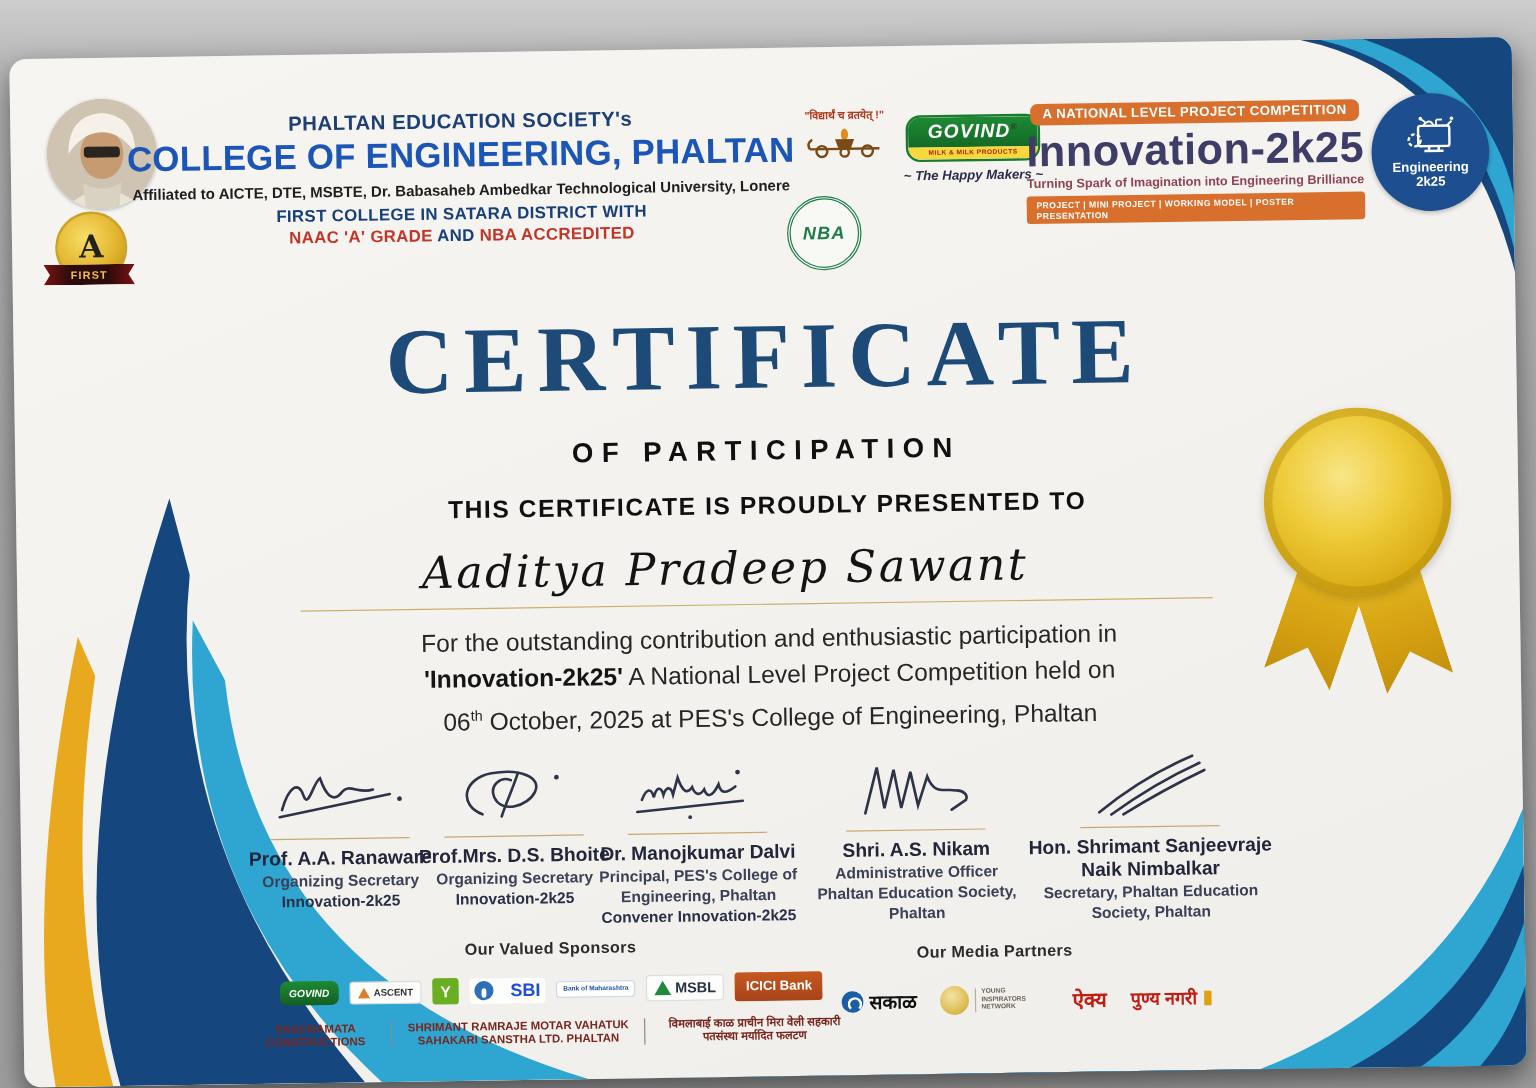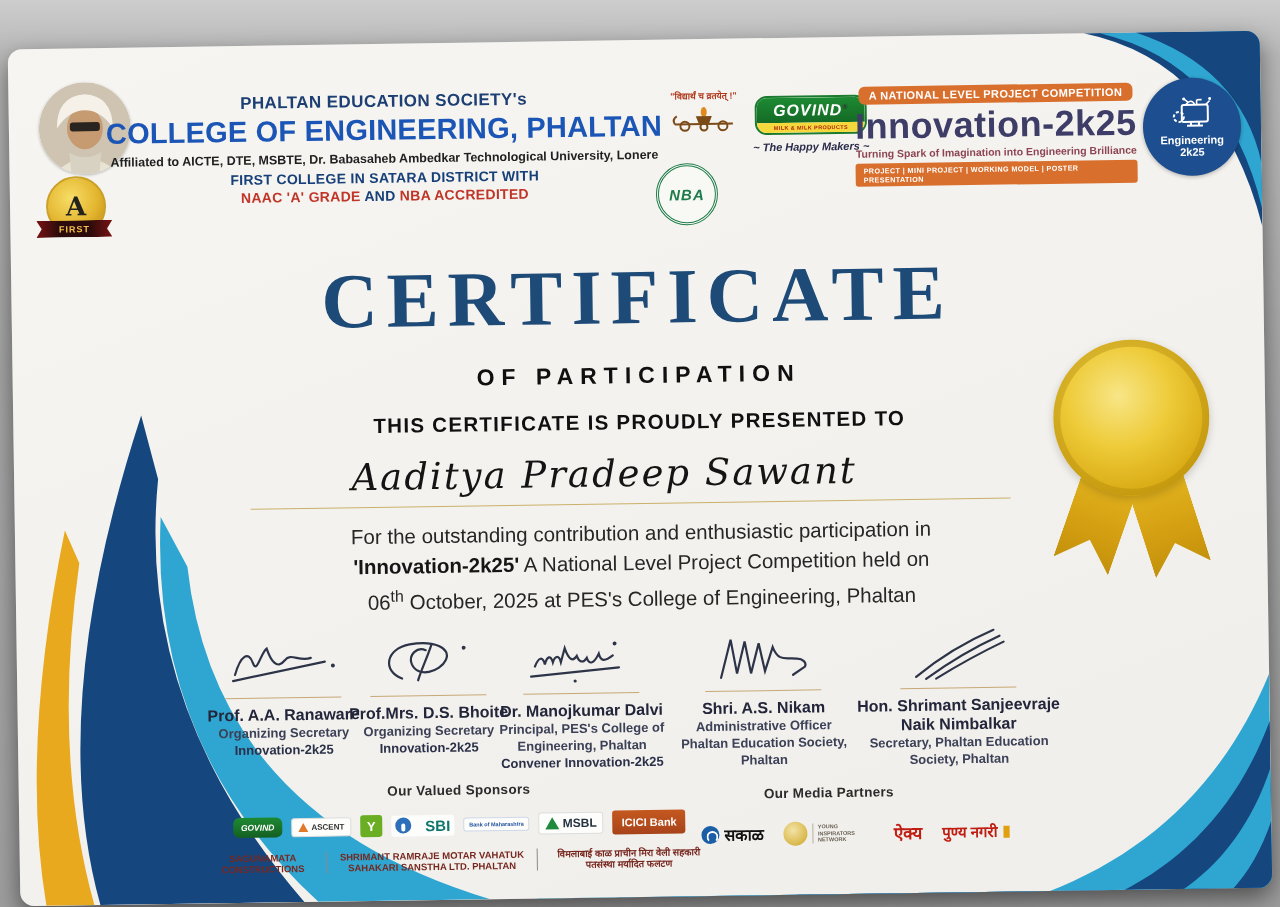--- a/index.html
+++ b/index.html
@@ -70,21 +70,21 @@
   .presented{left:0;top:370px;width:1252px;text-align:center;font-size:20.5px;font-weight:800;
       color:#101010;letter-spacing:1.3px;}
 
   .recipient{left:140px;top:412px;width:900px;text-align:center;
       font-family:"DejaVu Serif",serif;font-style:italic;font-size:37px;color:#141414;letter-spacing:2px;}
   .name-line{left:236px;top:463px;width:760px;height:0;border-top:1.6px solid #cbb06a;}
 
   .body-copy{left:276px;top:478px;width:700px;text-align:center;font-size:20.5px;color:#262626;
       line-height:30px;}
   .body-copy b{font-weight:800;color:#151515;}
-  .body-copy sup{font-size:16px;}
+  .body-copy sup{font-size:12px;}
 
   
   .rib{position:absolute;width:58px;height:116px;background:linear-gradient(180deg,#e9bd25,#d29d10 70%,#c2900c);
       clip-path:polygon(0 0,100% 0,100% 100%,50% 76%,0 100%);}
   .rib.left{left:1056px;top:420px;transform:rotate(20deg);}
   .rib.right{left:1122px;top:424px;transform:rotate(-17deg);}
   .medal{left:1040px;top:307px;width:156px;height:156px;border-radius:50%;
       background:radial-gradient(circle at 42% 36%,#f8e687 0%,#eecb39 38%,#d9ab15 72%,#bd8f0a 100%);
       box-shadow:inset 0 0 0 7px rgba(170,130,10,.35), 0 3px 8px rgba(0,0,0,.18);}
 
@@ -102,21 +102,21 @@
   .sp-block{left:180px;top:740px;width:520px;text-align:center;}
   .ft-heading{font-size:13.5px;font-weight:600;color:#2b2b2b;letter-spacing:.3px;}
   .sp-logos{display:flex;align-items:center;justify-content:center;gap:9px;margin-top:12px;height:30px;}
   .lg{display:flex;align-items:center;justify-content:center;border-radius:3px;font-weight:800;}
   .lg-govind{background:linear-gradient(180deg,#1d8a33,#145f22);color:#fff;font-size:8.5px;font-style:italic;
       padding:5px 8px;border-radius:6px;}
   .lg-ascent{background:#fdfdfb;border:1px solid #ddd;color:#333;font-size:8px;padding:4px 6px;}
   .lg-ascent .tri{width:0;height:0;border-left:5px solid transparent;border-right:5px solid transparent;
       border-bottom:9px solid #e07b2a;margin-right:3px;}
   .lg-y{background:#6aaf23;color:#fff;font-size:13px;width:22px;height:22px;border-radius:3px;}
-  .lg-sbi{background:#fdfdfb;color:#0f766e;font-size:15px;gap:14px;padding:2px 4px;}
+  .lg-sbi{background:#fdfdfb;color:#1d4ed8;font-size:15px;gap:14px;padding:2px 4px;}
   .sbi-dot{width:16px;height:16px;border-radius:50%;background:#2d6fb8;position:relative;}
   .sbi-dot:after{content:"";position:absolute;left:6px;top:6px;width:4px;height:8px;border-radius:2px;background:#fff;}
   .lg-bom{background:#fdfdfb;border:1px solid #cfd8e8;color:#1b4f9c;font-size:5.5px;line-height:6px;
       padding:3px 5px;max-width:74px;font-weight:700;}
   .lg-msbl{background:#fdfdfb;border:1px solid #ddd;color:#25323f;font-size:12px;gap:3px;padding:3px 6px;}
   .msbl-mtn{width:0;height:0;border-left:7px solid transparent;border-right:7px solid transparent;
       border-bottom:12px solid #1f8a3c;}
   .lg-icici{background:linear-gradient(180deg,#c4581f,#a8431a);color:#fff;font-size:11px;padding:6px 9px;border-radius:3px;}
   .sp-names{display:flex;justify-content:center;margin-top:10px;}
   .sp-name{font-size:9.5px;font-weight:800;color:#77271f;line-height:11px;padding:0 10px;max-width:190px;}

